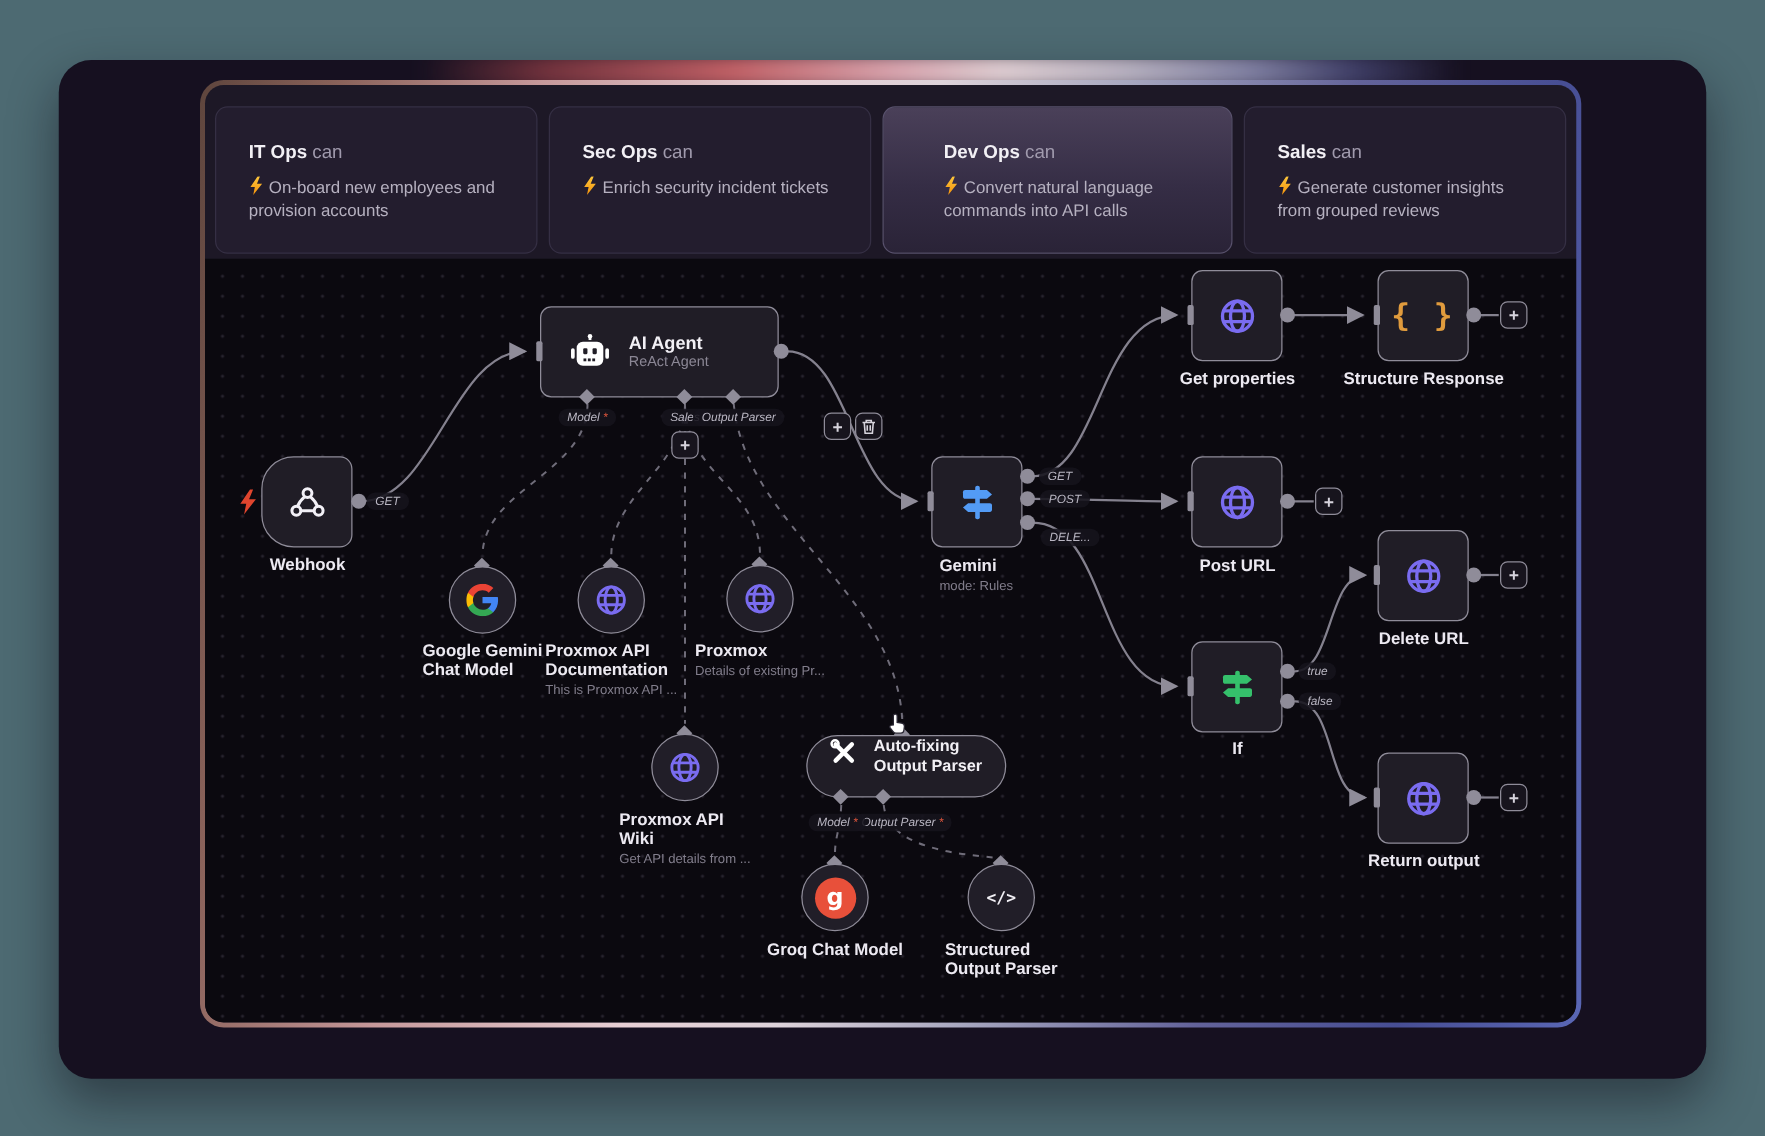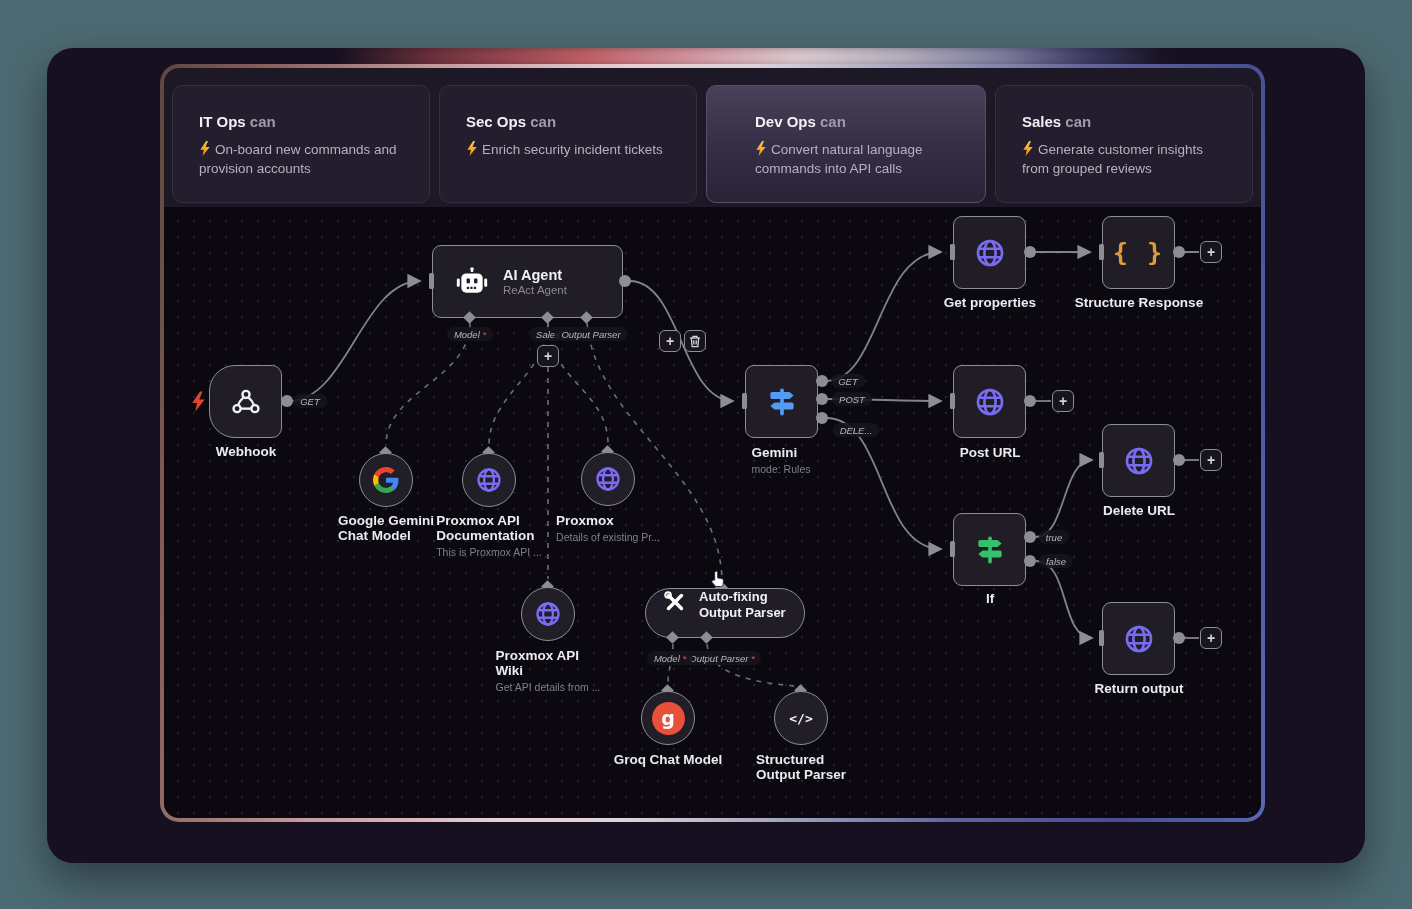--- a/index.html
+++ b/index.html
@@ -8,21 +8,21 @@
   .frame-glow{position:absolute;top:-6px;left:290px;width:830px;height:30px;filter:blur(9px);opacity:.95;
     background:linear-gradient(90deg,rgba(90,40,45,0) 0%,#7c3640 12%,#d56a6e 30%,#f0b7c0 46%,#f5e3e6 56%,#c9c3d2 68%,#8b8cb0 80%,#43436e 90%,rgba(22,16,32,0) 100%);}
   .window{position:absolute;left:113px;top:16px;width:1105px;height:758px;border-radius:19px;padding:0;box-sizing:border-box;
     background:linear-gradient(100deg,#5e453d 0%,#8a625a 9%,#c6989a 22%,#e7cfd4 38%,#ded3da 48%,#a7a7bf 60%,#63639a 75%,#474e94 88%,#5a67b5 100%);}
   .window-inner{position:absolute;inset:4px;background:#1d1826;border-radius:15px;overflow:hidden;}
   
   .cards-row{position:absolute;top:17px;left:8px;right:8px;height:118px;display:flex;gap:9px;}
   .brief-card{flex:1;background:#231d2e;border:1px solid #352f44;border-radius:10px;box-sizing:border-box;padding:27px 26px 0;}
   .brief-card.hl{background:linear-gradient(180deg,#4a4059 0%,#352d45 55%,#2a2337 100%);border-color:#57506b;padding-left:48px;}
   .card-title{font-size:15px;color:#f2f0f5;font-weight:700;margin-bottom:11px;}
-  .card-title .can{font-weight:700;color:#a09aad;}
+  .card-title .can{font-weight:400;color:#a09aad;}
   .card-body{font-size:13.5px;line-height:1.38;color:#b6b1c0;max-width:225px;}
   .bolt{width:12px;height:15px;vertical-align:-2px;margin-right:4px;}
   
   .canvas{position:absolute;left:0;top:139px;width:1097px;height:611px;background:#0b090f;
     background-image:radial-gradient(#27242e 1.1px,transparent 1.4px);background-size:16px 16px;background-position:6px 6px;}
   svg.edges{position:absolute;inset:0;pointer-events:none;}
   .node{position:absolute;width:73px;height:73px;background:#201d26;border:1.7px solid #8f8c99;border-radius:9px;box-sizing:border-box;display:flex;align-items:center;justify-content:center;}
   .node.trigger{border-radius:26px 10px 10px 26px;}
   .node.wide{width:191px;justify-content:flex-start;padding-left:22px;gap:14px;}
   .node-label{position:absolute;text-align:left;color:#ece9f1;font-size:13.5px;font-weight:700;transform:translateX(-50%);white-space:nowrap;line-height:15px;}
@@ -75,21 +75,21 @@
   <div class="frame-glow"></div>
 
   <div class="window">
     <div class="window-inner">
 
       <div class="cards-row">
         <div class="brief-card">
           <div class="card-title"><b>IT Ops</b><span class="can"> can</span></div>
           <div class="card-body"><svg class="bolt">
                 <use href="#bolt"></use>
-              </svg><span>On-board new commands and provision accounts</span></div>
+              </svg><span>On-board new employees and provision accounts</span></div>
         </div>
         <div class="brief-card">
           <div class="card-title"><b>Sec Ops</b><span class="can"> can</span></div>
           <div class="card-body"><svg class="bolt">
                 <use href="#bolt"></use>
               </svg><span>Enrich security incident tickets</span></div>
         </div>
         <div class="brief-card hl">
           <div class="card-title"><b>Dev Ops</b><span class="can"> can</span></div>
           <div class="card-body"><svg class="bolt">

